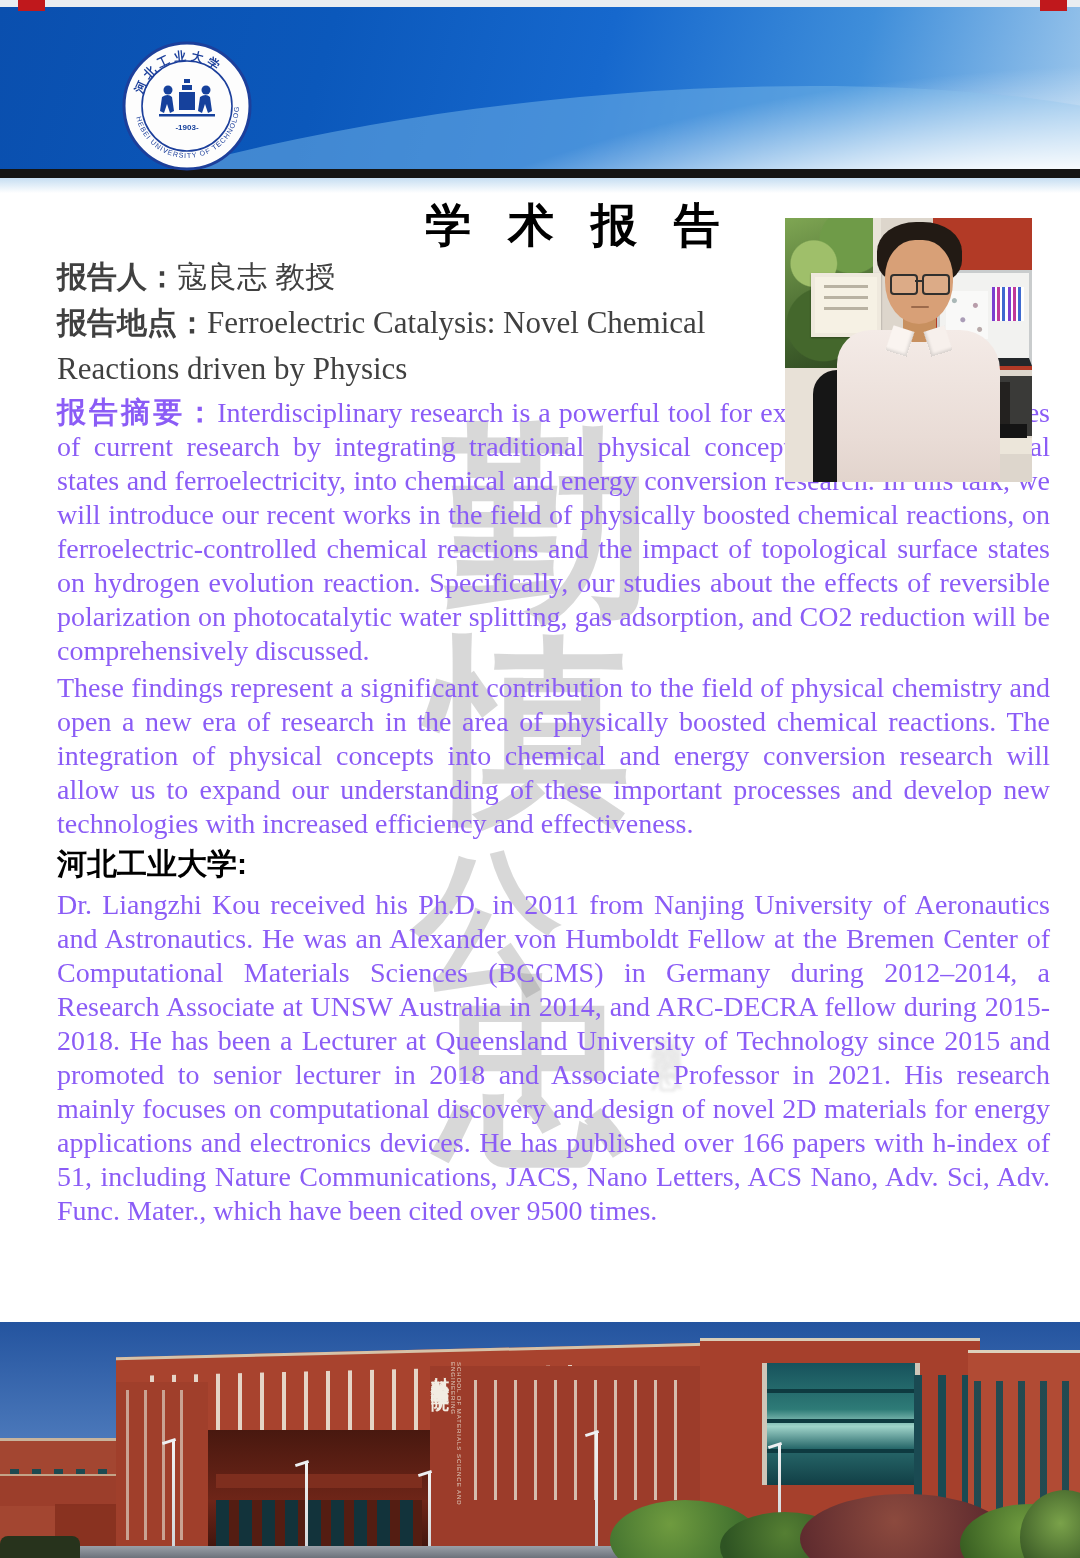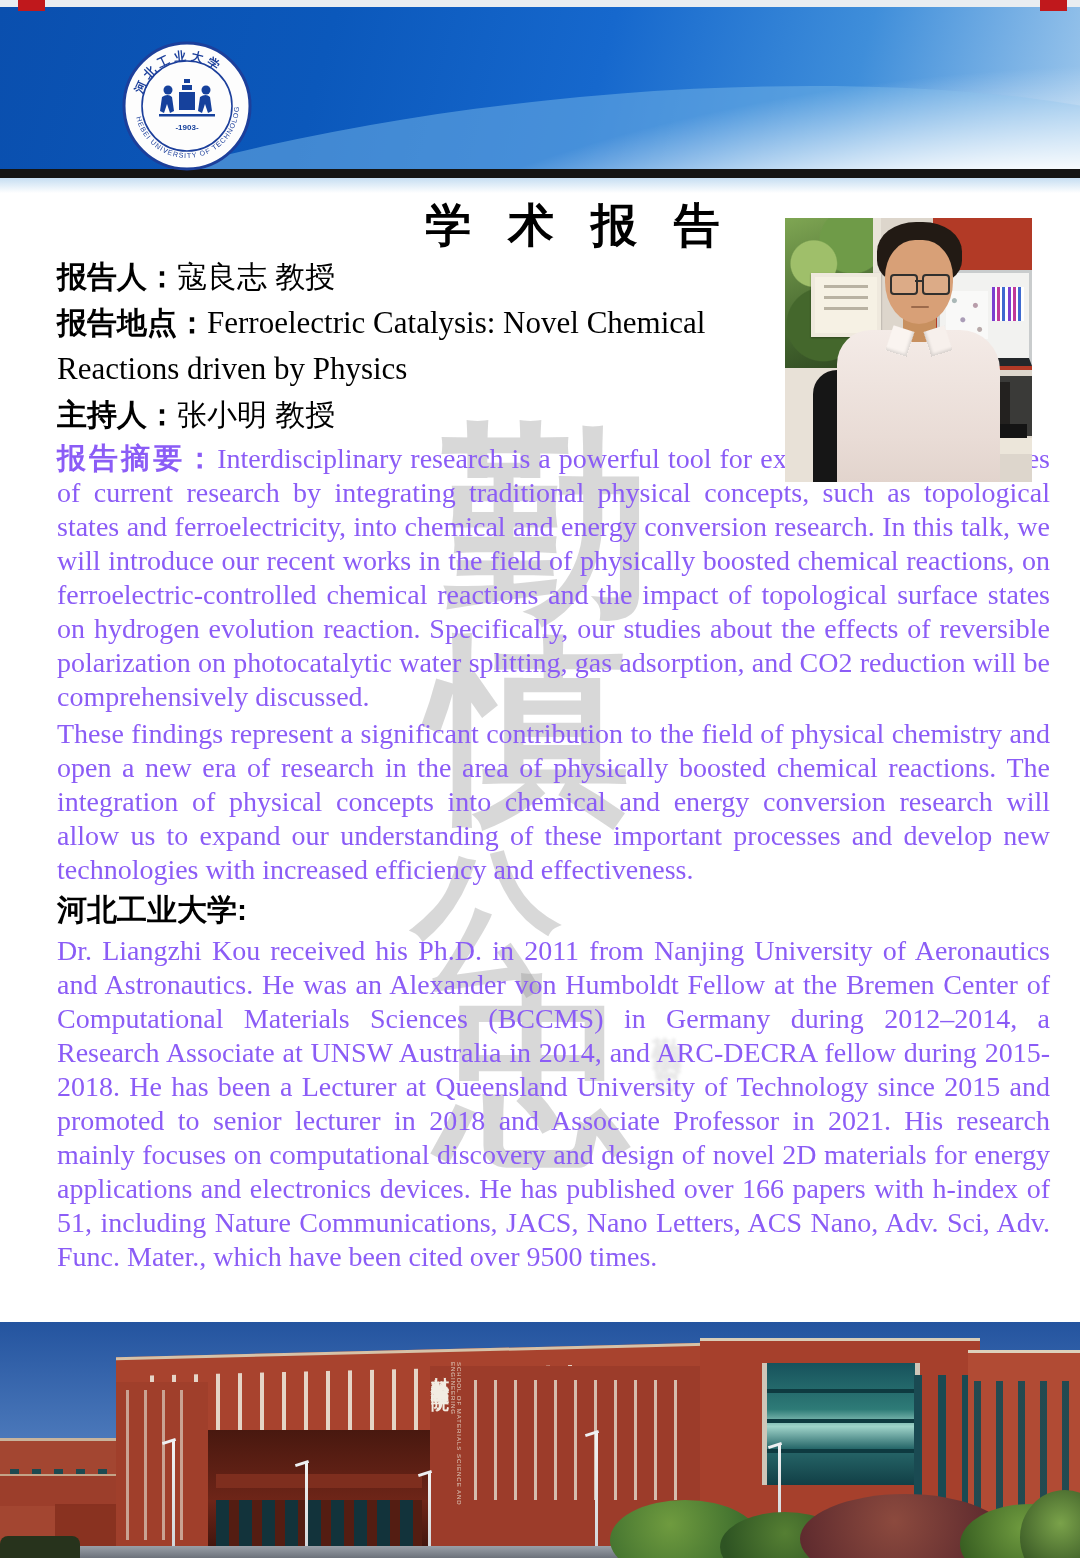--- a/index.html
+++ b/index.html
@@ -33,21 +33,21 @@
   .wm.shen{left:430px;top:628px;font-size:200px;}
   .wm.gong{left:412px;top:846px;font-size:150px;}
   .wm.zhong{left:436px;top:972px;font-size:196px;}
   .wm.seal{left:652px;top:1012px;font-size:30px;writing-mode:vertical-rl;letter-spacing:8px;
       opacity:.20;filter:blur(1.4px);}
 
   
   .main{position:absolute;left:57px;top:194px;width:993px;z-index:2;}
   .page-title{width:100%;padding-left:50px;box-sizing:border-box;text-align:center;
       font-size:46px;font-weight:900;letter-spacing:12px;line-height:58px;margin:2px 0 0 0;color:#000;}
-  .info{width:742px;font-size:30px;line-height:46px;color:#000000;}
+  .info{width:742px;font-size:30px;line-height:46px;color:#404040;}
   .info .lbl{font-weight:800;}
   .info .en{font-family:"Liberation Serif",serif;font-size:31px;}
   .para{font-family:"Liberation Serif",serif;font-size:28px;line-height:34px;text-align:justify;
       margin:3px 0 0 0;color:#8b5cf6;}
   .para .lbl{font-family:"Liberation Sans",sans-serif;font-weight:800;font-size:29px;letter-spacing:2px;}
   .bio-heading{font-size:30px;font-weight:800;line-height:42px;margin-top:2px;color:#000;}
 
   
   .photo{position:absolute;left:785px;top:218px;width:247px;height:264px;overflow:hidden;z-index:3;
       background:#ddd6cc;}
@@ -199,21 +199,20 @@
     <div class="wm zhong">忠</div>
     <div class="wm seal">勤慎公忠</div>
   </div>
 
   <div class="main">
     <div class="page-title">学 术 报 告</div>
 
     <div class="info">
       <div><span class="lbl">报告人：</span><span>寇良志 教授</span></div>
       <div><span class="lbl">报告地点：</span><span class="en">Ferroelectric Catalysis: Novel Chemical Reactions driven by Physics</span></div>
-      <div><span class="lbl">主持人：</span><span>张小明 教授</span></div>
     </div>
 
     <p class="para"><span class="lbl">报告摘要：</span><span>Interdisciplinary research is a powerful tool for expanding the boundaries of current research by integrating traditional physical concepts, such as topological states and ferroelectricity, into chemical and energy conversion research. In this talk, we will introduce our recent works in the field of physically boosted chemical reactions, on ferroelectric-controlled chemical reactions and the impact of topological surface states on hydrogen evolution reaction. Specifically, our studies about the effects of reversible polarization on photocatalytic water splitting, gas adsorption, and CO2 reduction will be comprehensively discussed.</span></p>
     <p class="para">These findings represent a significant contribution to the field of physical chemistry and open a new era of research in the area of physically boosted chemical reactions. The integration of physical concepts into chemical and energy conversion research will allow us to expand our understanding of these important processes and develop new technologies with increased efficiency and effectiveness.</p>
 
     <div class="bio-heading">河北工业大学:</div>
     <p class="para">Dr. Liangzhi Kou received his Ph.D. in 2011 from Nanjing University of Aeronautics and Astronautics. He was an Alexander von Humboldt Fellow at the Bremen Center of Computational Materials Sciences (BCCMS) in Germany during 2012–2014, a Research Associate at UNSW Australia in 2014, and ARC-DECRA fellow during 2015-2018. He has been a Lecturer at Queensland University of Technology since 2015 and promoted to senior lecturer in 2018 and Associate Professor in 2021. His research mainly focuses on computational discovery and design of novel 2D materials for energy applications and electronics devices. He has published over 166 papers with h-index of 51, including Nature Communications, JACS, Nano Letters, ACS Nano, Adv. Sci, Adv. Func. Mater., which have been cited over 9500 times.</p>
   </div>
 
   <div class="photo">

